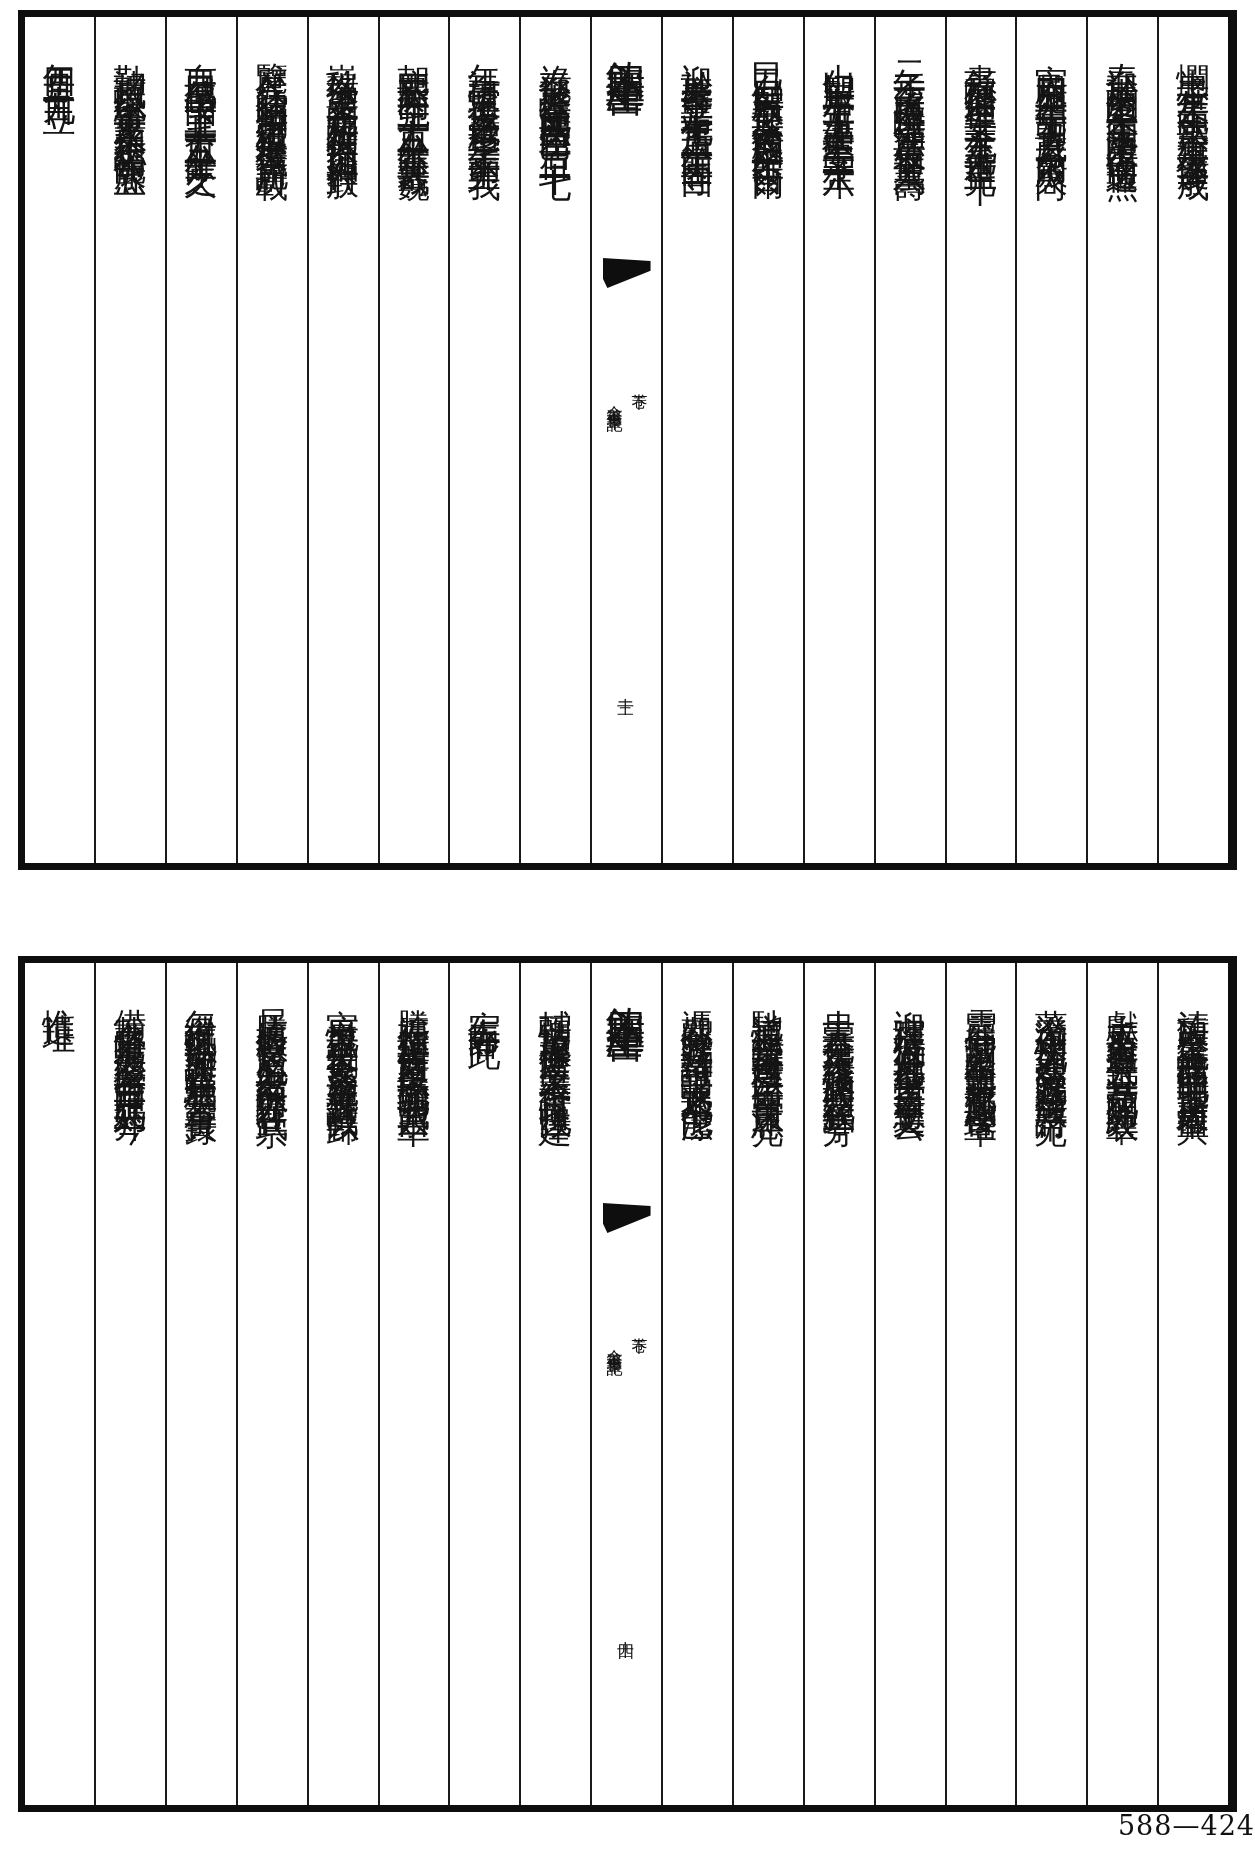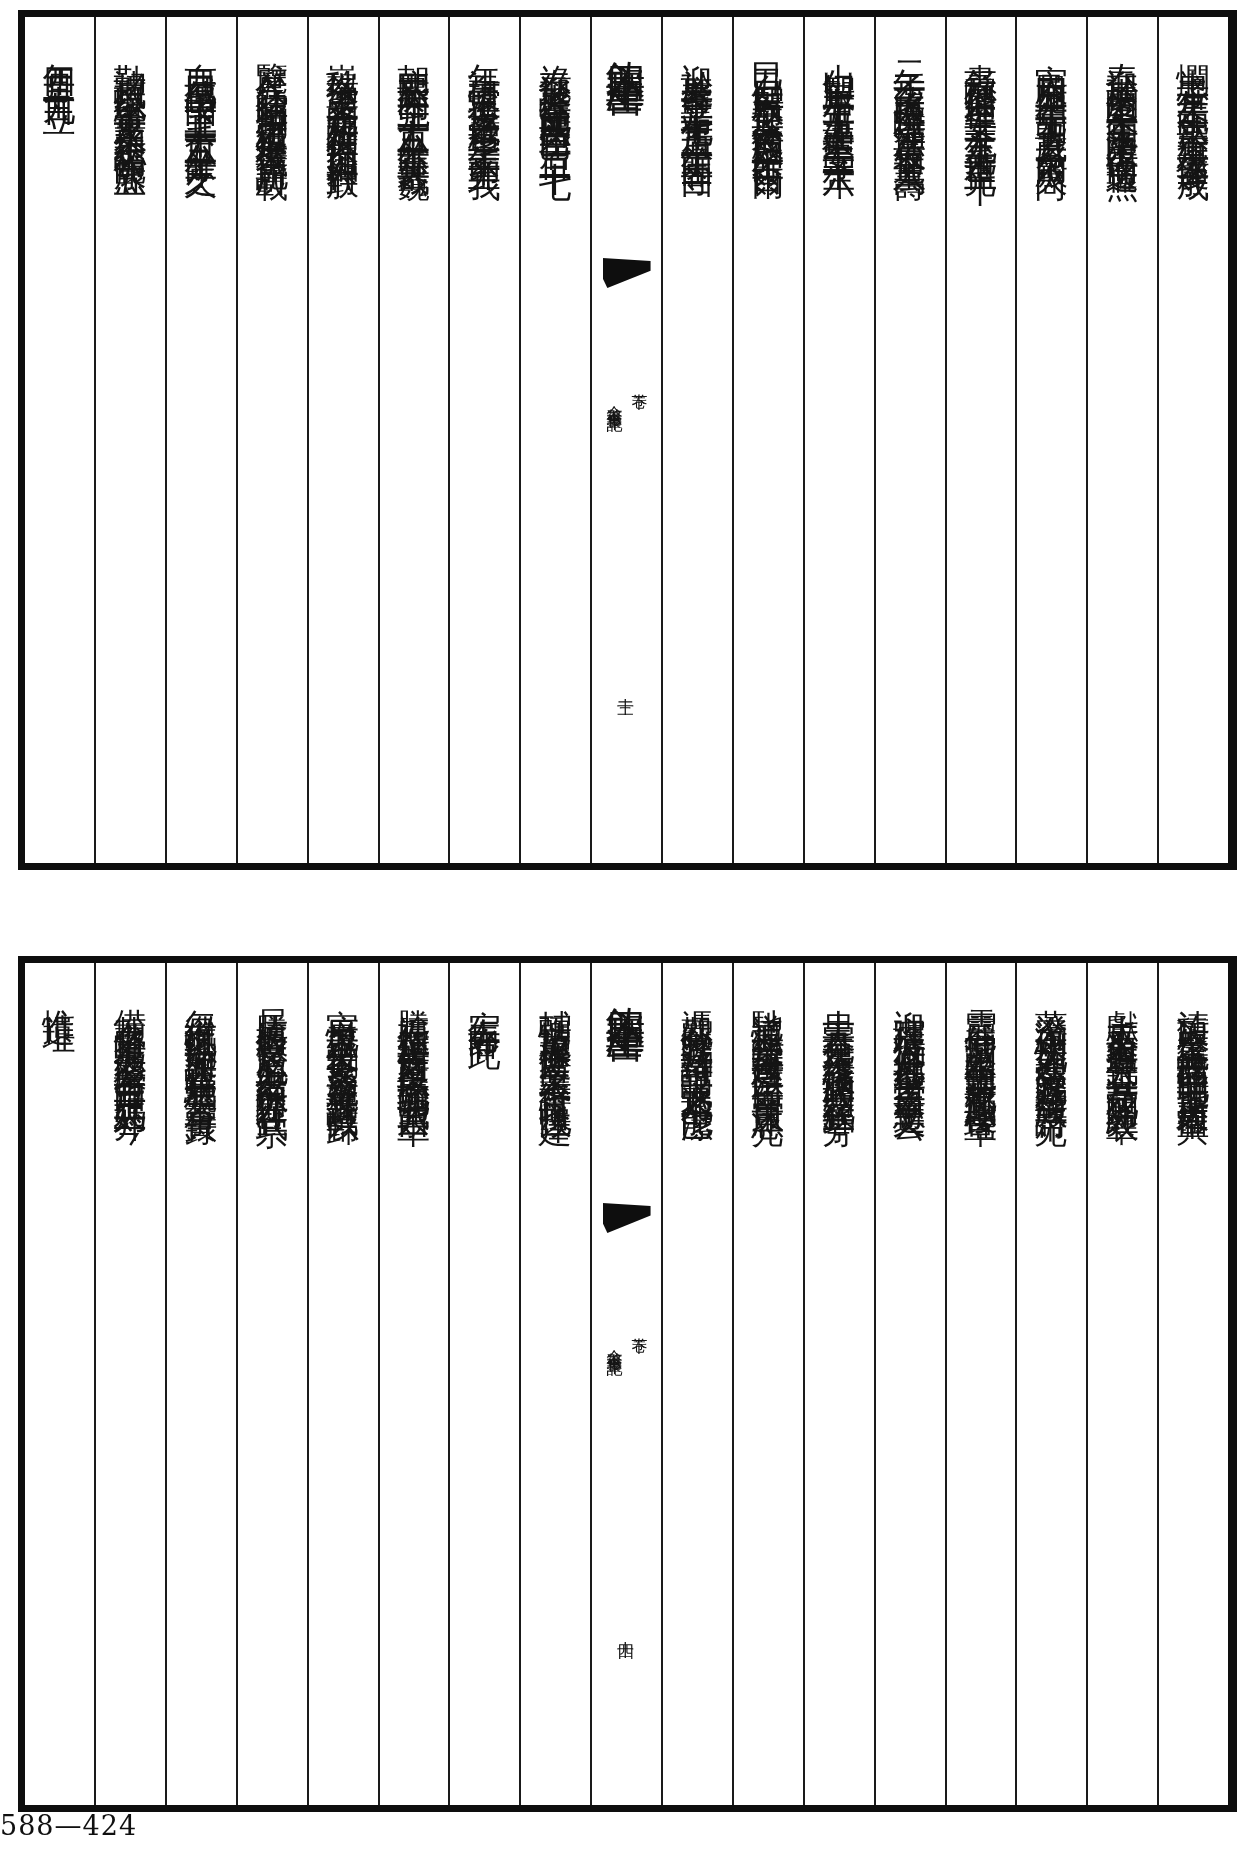--- a/index.html
+++ b/index.html
@@ -99,21 +99,21 @@
     writing-mode: vertical-rl;
     text-orientation: upright;
     font-size: 17px;
     letter-spacing: 3px;
   }
   .plate-number {
     position: absolute;
     top: 1810px;
     left: 0;
     width: 100%;
-    text-align: left;
+    text-align: right;
     font-size: 27px;
     letter-spacing: 1px;
     color: #101010;
   }
 </style>
 </head>
 <body>
 
 <section class="block upper">
   <div class="col">憫忠寺十二年是年金熙宗於上京建大儲慶寺成</div>

